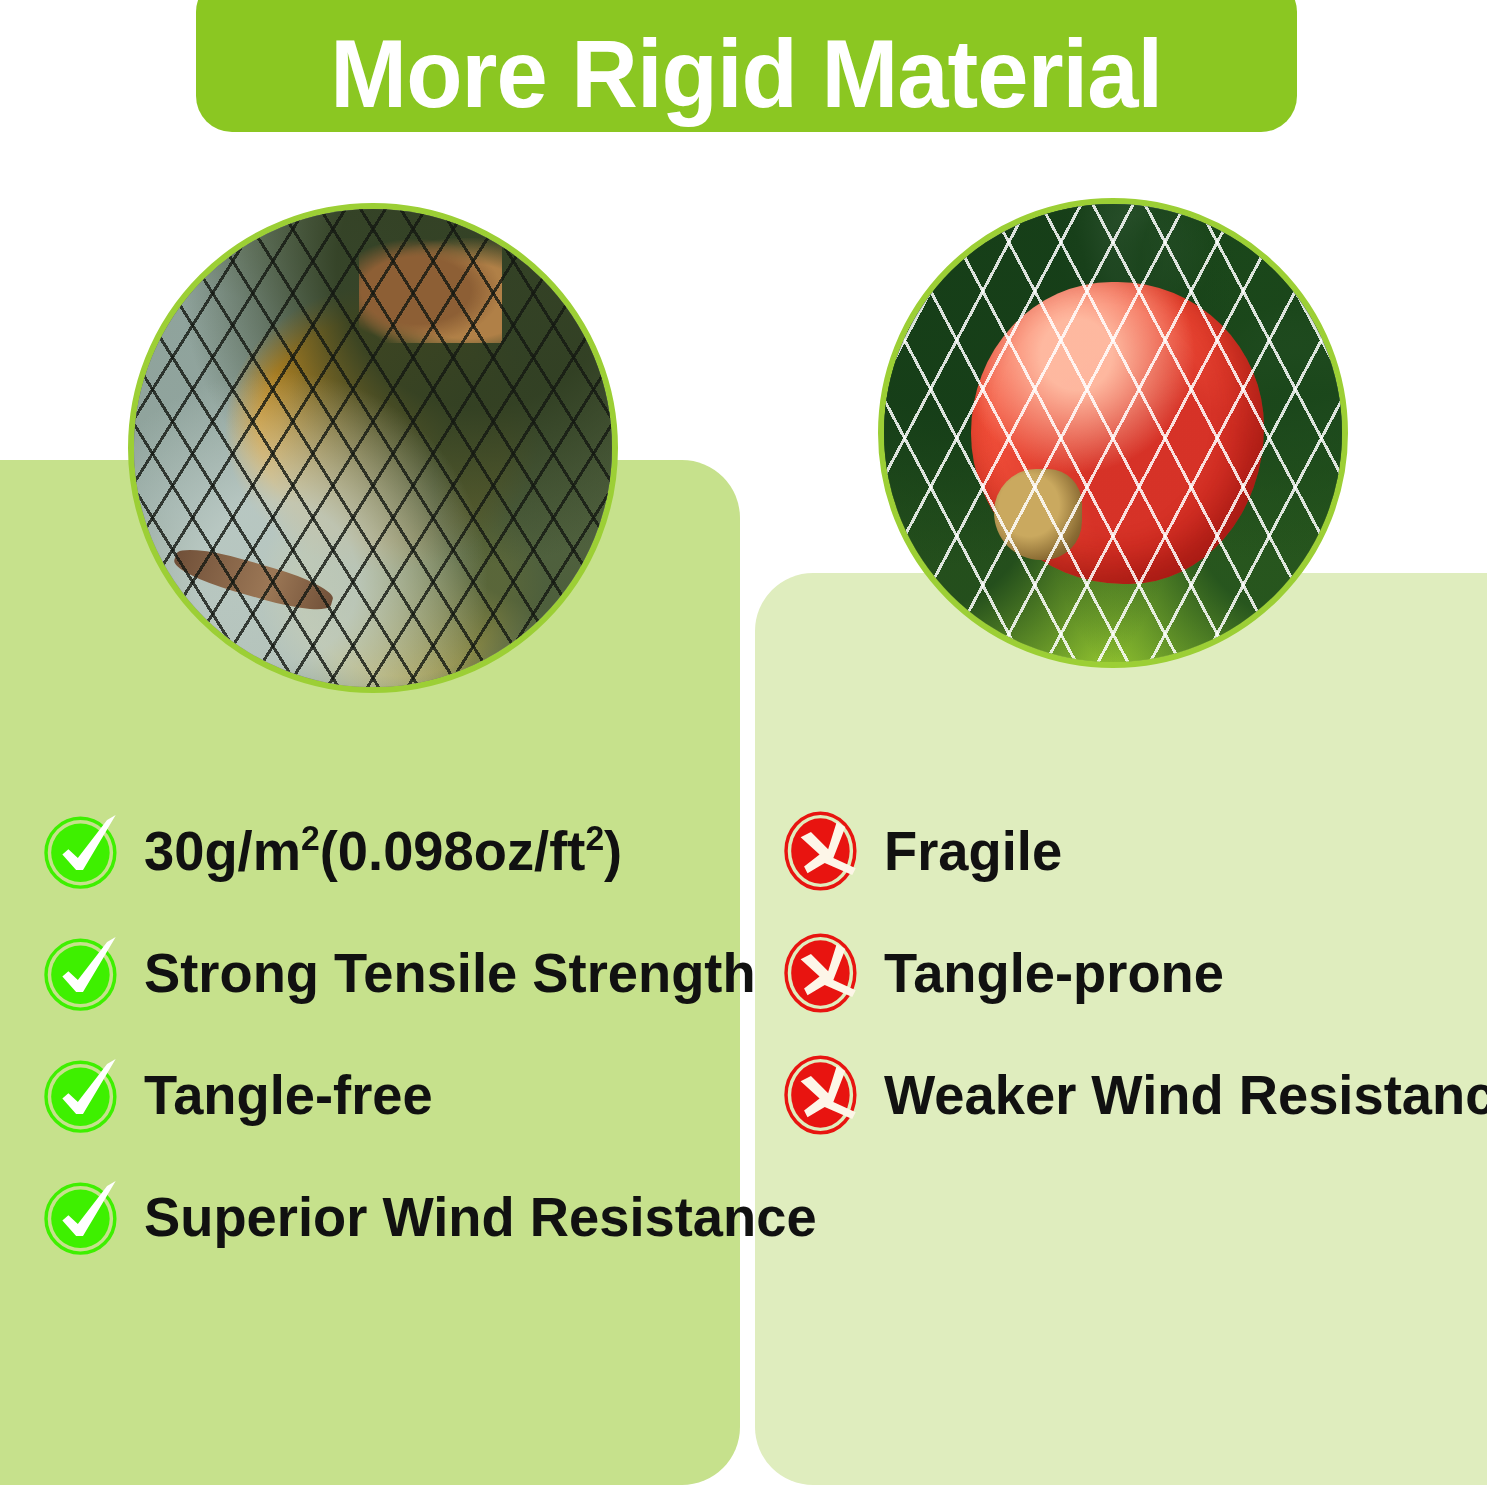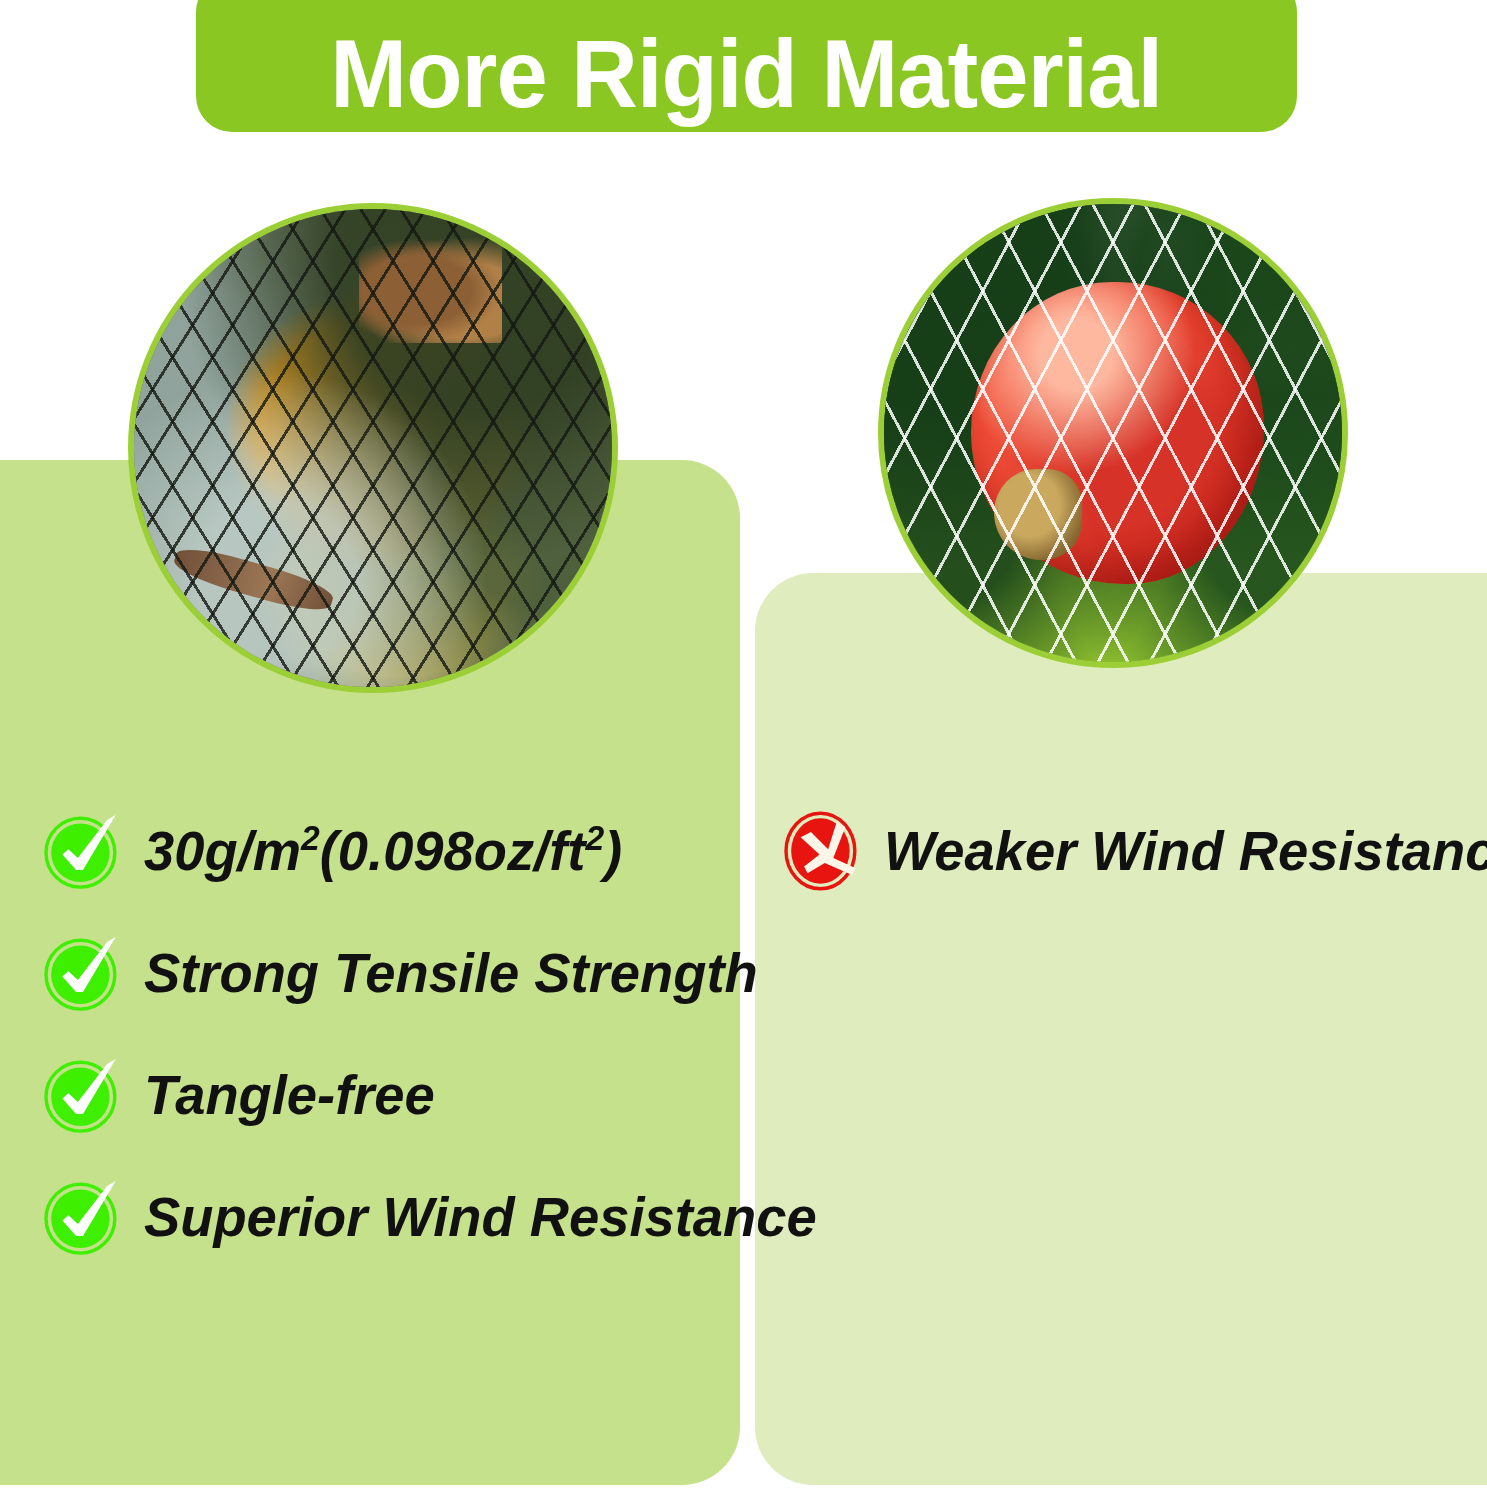--- a/index.html
+++ b/index.html
@@ -144,21 +144,20 @@
 
   
   .feature-list { position: absolute; }
   .list-left  { left: 40px;  top: 790px; width: 700px; }
   .list-right { left: 780px; top: 790px; width: 700px; }
 
   .feature-row {
     display: flex;
     align-items: center;
     height: 122px;
-    font-style: italic;
   }
   .feature-icon {
     position: relative;
     flex: 0 0 auto;
     width: 86px;
     height: 86px;
     margin-right: 18px;
   }
   .feature-icon svg { display: block; width: 100%; height: 100%; overflow: visible; }
 
@@ -247,29 +246,49 @@
         </svg>
       </span>
       <span class="feature-label">Superior Wind Resistance</span>
     </div>
 
   </div>
 
   <div class="feature-list list-right">
 
 
-
-
-
     <div class="feature-row">
       <span class="feature-icon">
         <svg viewBox="0 0 100 100">
           <ellipse cx="47" cy="50" rx="40" ry="44" fill="none" stroke="#e81410" stroke-width="4"></ellipse>
           <ellipse cx="47" cy="50" rx="34" ry="38" fill="#e81410"></ellipse>
           <path d="M24 34 L36 28 L56 48 L66 16 L76 22 L62 58 L88 70 L84 78 L52 64 L32 76 L28 68 L46 54 Z" fill="#fdf6e8"></path>
         </svg>
       </span>
+      <span class="feature-label">Fragile</span>
+    </div>
+
+    <div class="feature-row">
+      <span class="feature-icon">
+        <svg viewBox="0 0 100 100">
+          <ellipse cx="47" cy="50" rx="40" ry="44" fill="none" stroke="#e81410" stroke-width="4"></ellipse>
+          <ellipse cx="47" cy="50" rx="34" ry="38" fill="#e81410"></ellipse>
+          <path d="M24 34 L36 28 L56 48 L66 16 L76 22 L62 58 L88 70 L84 78 L52 64 L32 76 L28 68 L46 54 Z" fill="#fdf6e8"></path>
+        </svg>
+      </span>
+      <span class="feature-label">Tangle-prone</span>
+    </div>
+
+
+    <div class="feature-row">
+      <span class="feature-icon">
+        <svg viewBox="0 0 100 100">
+          <ellipse cx="47" cy="50" rx="40" ry="44" fill="none" stroke="#e81410" stroke-width="4"></ellipse>
+          <ellipse cx="47" cy="50" rx="34" ry="38" fill="#e81410"></ellipse>
+          <path d="M24 34 L36 28 L56 48 L66 16 L76 22 L62 58 L88 70 L84 78 L52 64 L32 76 L28 68 L46 54 Z" fill="#fdf6e8"></path>
+        </svg>
+      </span>
       <span class="feature-label">Weaker Wind Resistance</span>
     </div>
 
   </div>
 
 </div>
 
 </body></html>

